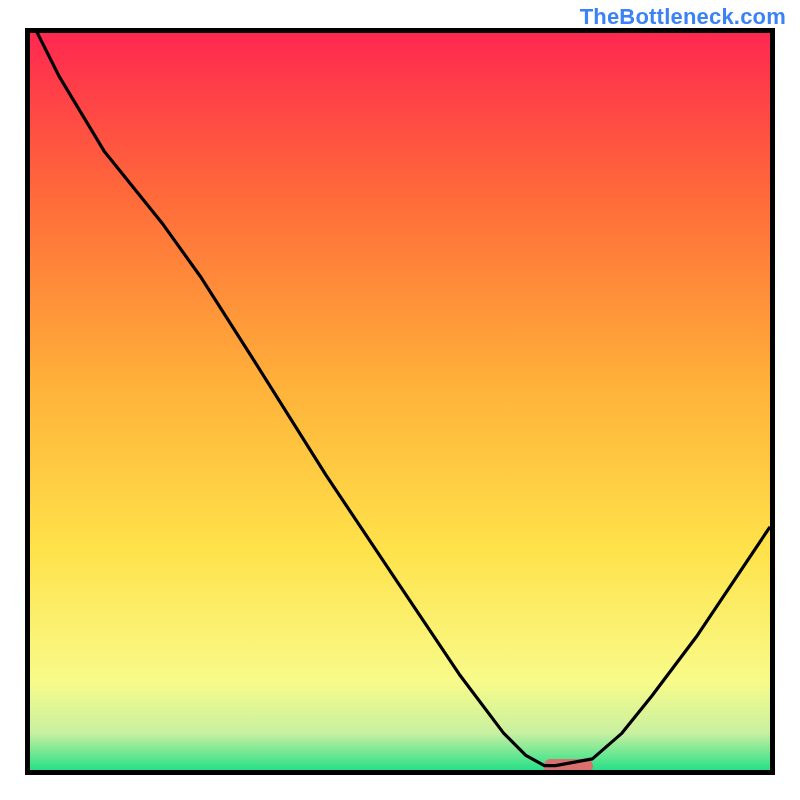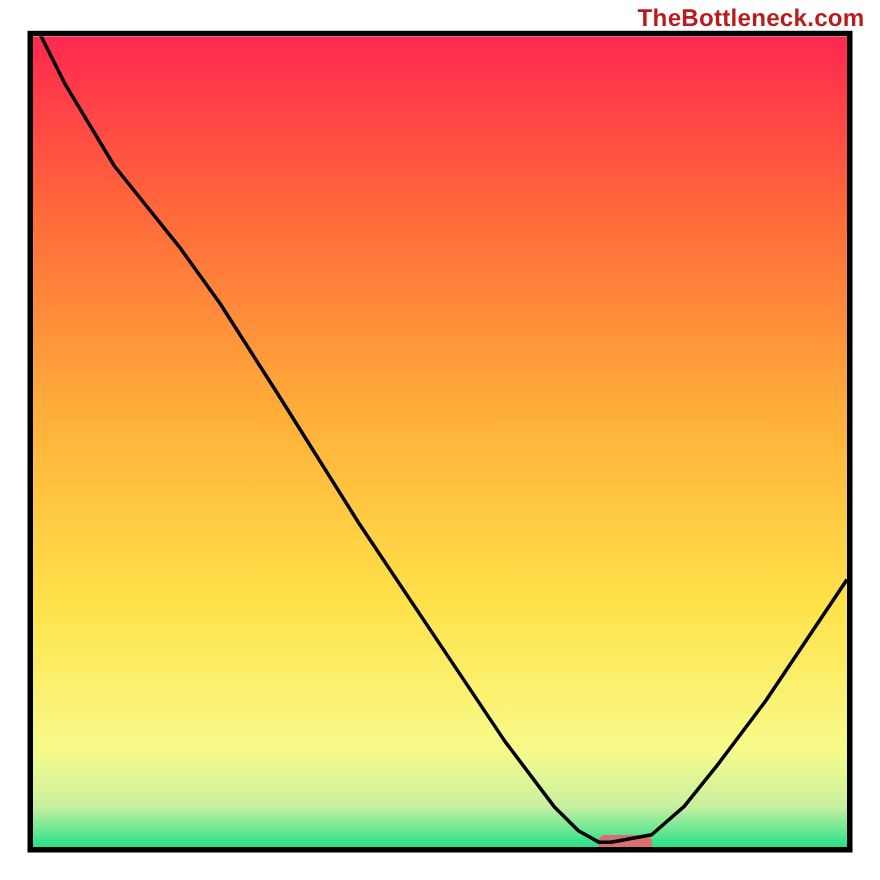--- a/index.html
+++ b/index.html
@@ -15,21 +15,21 @@
     position: relative;
     width: 800px;
     height: 800px;
   }
   .attribution {
     position: absolute;
     top: 4px;
     right: 14px;
     font-size: 22px;
     font-weight: 600;
-    color: #b91c1c;
+    color: #3b82f6;
     letter-spacing: 0.2px;
   }
   .plot-wrap {
     position: absolute;
     left: 25px;
     top: 28px;
     width: 750px;
     height: 747px;
     border: 5px solid #000;
     box-sizing: border-box;

